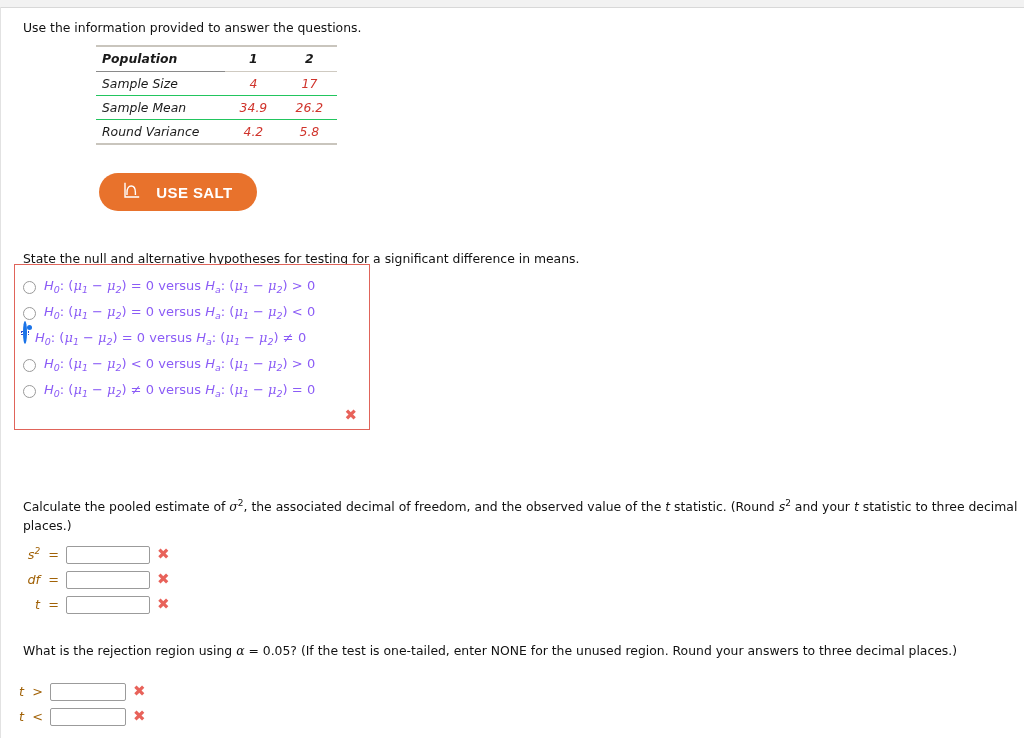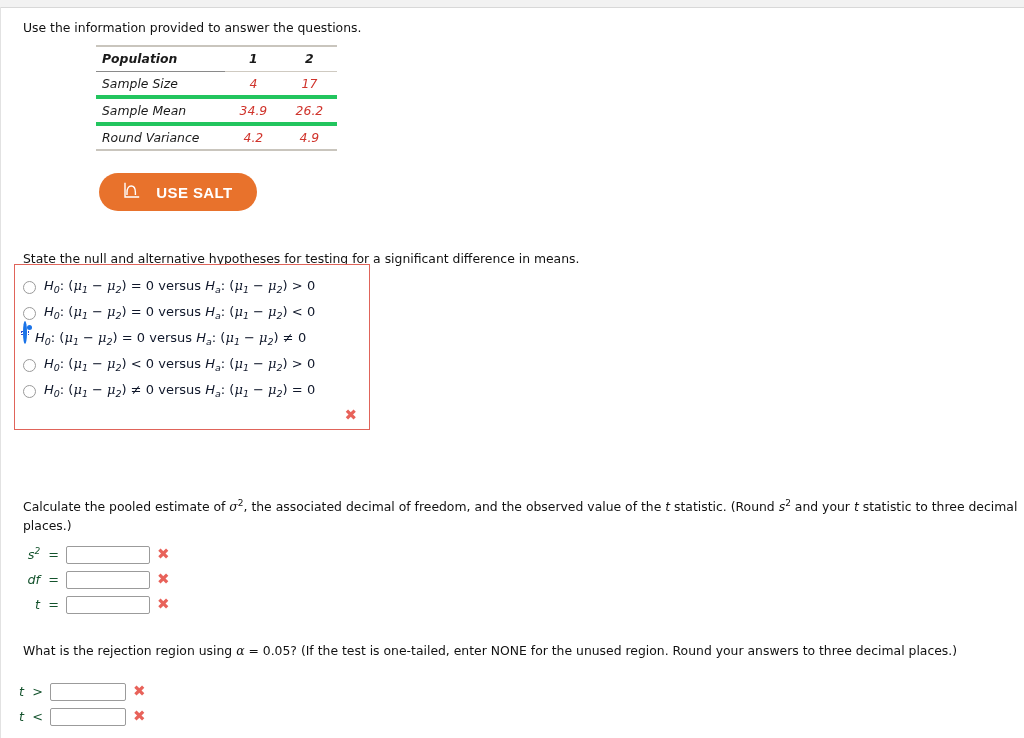--- a/index.html
+++ b/index.html
@@ -89,21 +89,21 @@
   .stat-table .toprule td, .stat-table .toprule th {
     border-top: 2px solid #c9c5bd;
   }
   .stat-table thead tr.headrow th {
     border-bottom: 1px solid #8a8a8a;
   }
   .stat-table thead tr.headrow th.numcol {
     border-bottom: 1px solid #cfcac1;
   }
   .stat-table tbody tr td {
-    border-bottom: 4px solid #22c55e;
+    border-bottom: 1px solid #22c55e;
   }
   .stat-table tbody tr:last-child td {
     border-bottom: 2px solid #c9c5bd;
   }
 
   
   .salt-btn {
     position: absolute;
     left: 99px;
     top: 165px;
@@ -184,21 +184,21 @@
     position: absolute;
     left: 2px; top: 2px;
     width: 5px; height: 5px;
     border-radius: 50%;
     background: #1a73e8;
   }
   .hyp {
     font-size: 13px;
     line-height: 17px;
     white-space: nowrap;
-    color: #0f172a;
+    color: #8b5cf6;
   }
   .hyp i { font-style: italic; }
   .hyp sub {
     font-size: 9.5px;
     font-style: italic;
     vertical-align: baseline;
     position: relative;
     top: 3px;
   }
   .mu { font-style: italic; font-family: "DejaVu Serif", serif; }
@@ -241,21 +241,21 @@
   .ans-group.g2 { left: 15px; top: 671px; }
   .ans-row {
     display: flex;
     align-items: center;
     height: 25px;
   }
   .ans-label {
     font-size: 12.8px;
     font-style: italic;
     text-align: right;
-    color: #14532d;
+    color: #a16207;
     white-space: nowrap;
   }
   .g1 .ans-label { width: 44px; }
   .g2 .ans-label { width: 28px; }
   .ans-input {
     width: 84px;
     height: 18px;
     border: 1px solid #9b9b9b;
     border-radius: 2px;
     background: #fff;
@@ -294,21 +294,21 @@
         <td class="numcol val">17</td>
       </tr>
       <tr>
         <td class="rowlabel">Sample Mean</td>
         <td class="numcol val">34.9</td>
         <td class="numcol val">26.2</td>
       </tr>
       <tr>
         <td class="rowlabel">Round Variance</td>
         <td class="numcol val">4.2</td>
-        <td class="numcol val">4.9</td>
+        <td class="numcol val">5.8</td>
       </tr>
     </tbody>
   </table>
 
   <button class="salt-btn">
     <span class="salt-icon">
       <svg width="17" height="17" viewBox="0 0 17 17">
         <path d="M2 1.5 L2 15 L15.5 15" fill="none" stroke="#ffffff" stroke-width="1.4" stroke-linecap="square"></path>
         <path d="M4 13 L4 10.5 C4 6.2 5.9 4 8.2 4 C10.5 4 12.4 6.2 12.4 10.5 L12.4 13" fill="none" stroke="#ffffff" stroke-width="1.4" stroke-linejoin="round"></path>
       </svg>

